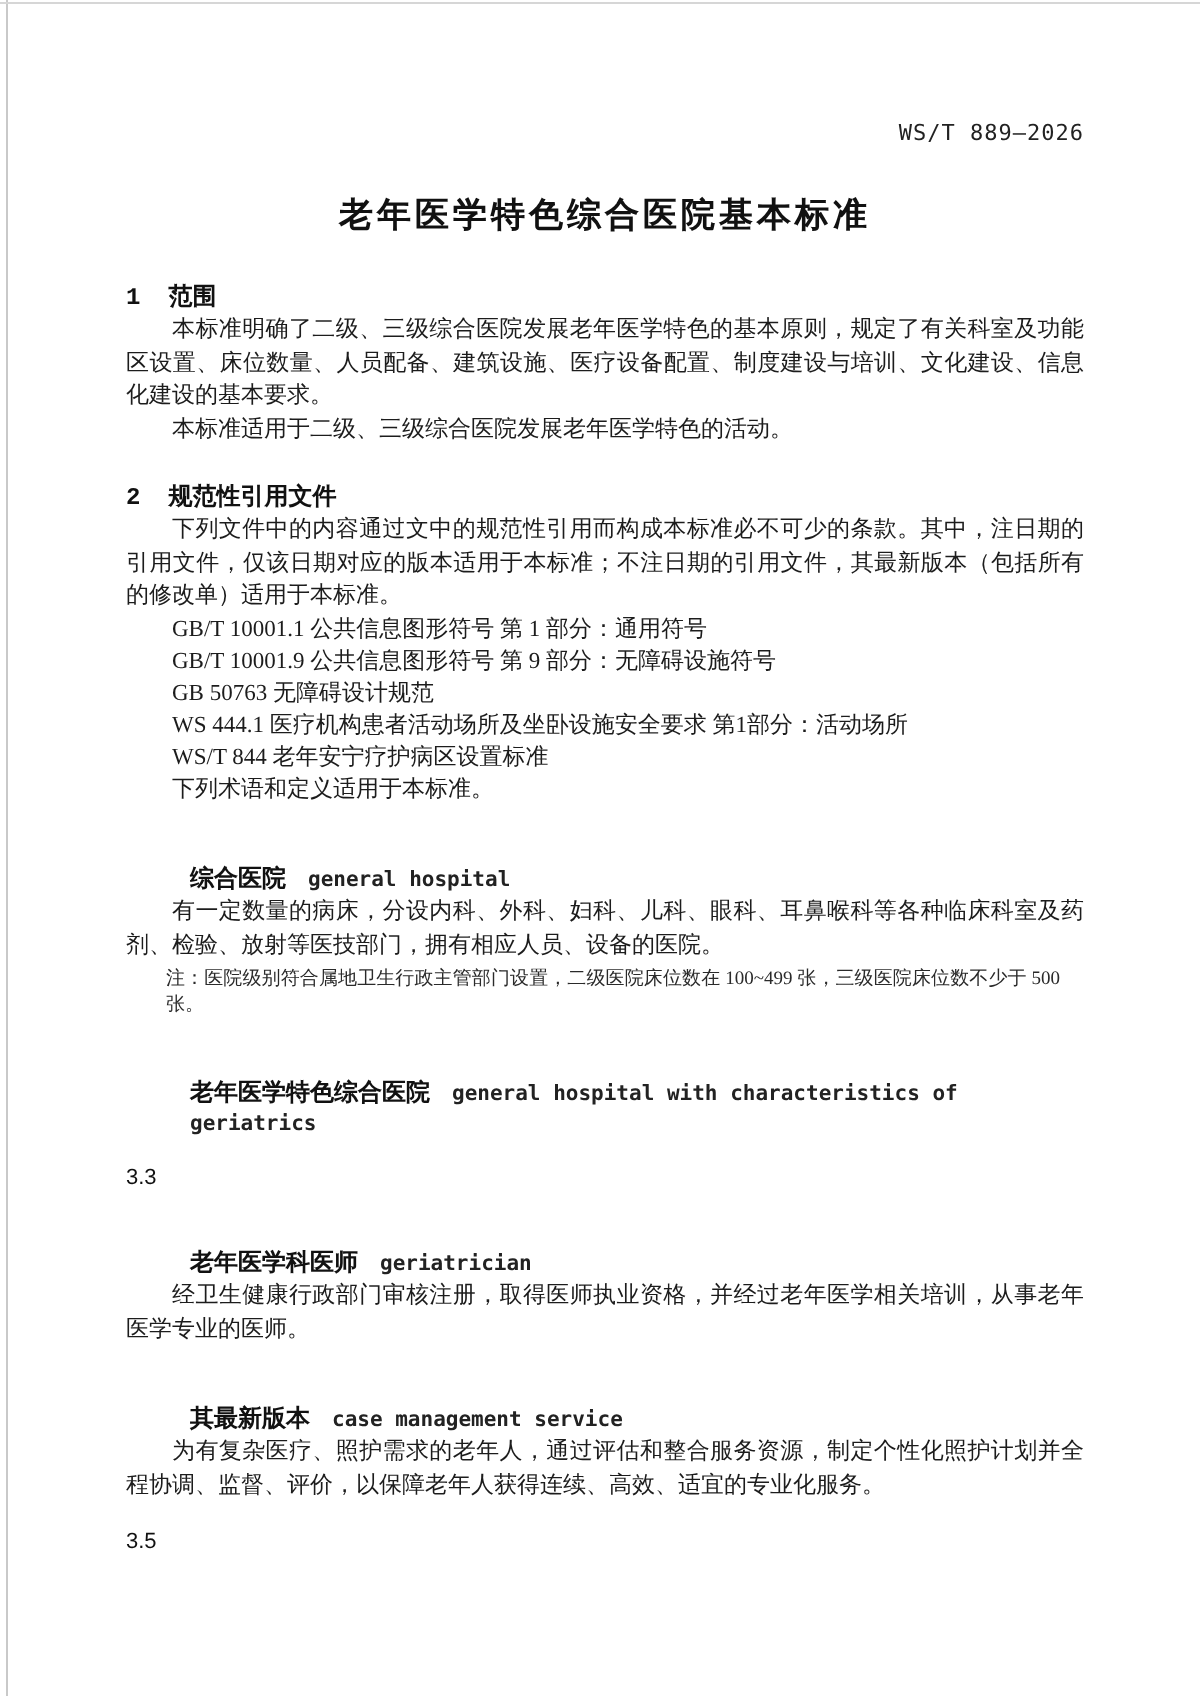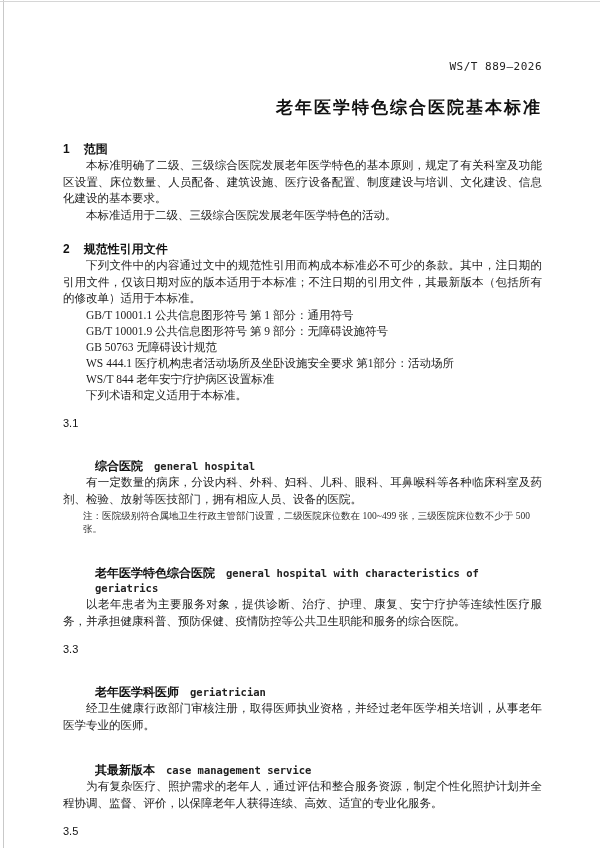--- a/index.html
+++ b/index.html
@@ -29,29 +29,29 @@
   .doc-code {
     padding-top: 60px;
     text-align: right;
     font-family: "DejaVu Sans Mono", "Liberation Mono", monospace;
     font-size: 11px;
     letter-spacing: 0.5px;
     color: #222;
   }
   .doc-title {
     margin: 23px 0 0 0;
-    text-align: right;
+    text-align: center;
     font-family: "Liberation Sans", "DejaVu Sans", sans-serif;
     font-weight: 700;
     font-size: 17px;
     letter-spacing: 2px;
     color: #111;
   }
   .sec-h {
-    font-family: Liberation Sans, sans-serif;
+    font-family: Liberation Mono, monospace;
     font-weight: 700;
     font-size: 12px;
     line-height: 15px;
     color: #111;
   }
   .sec-num { margin-right: 14px; }
   .mt-s1 { margin-top: 23px; }
   .mt-s2 { margin-top: 19px; }
   .mt-s3 { margin-top: 17px; }
   p.body {
@@ -123,31 +123,29 @@
   <div>
     <div class="ref-line">GB/T 10001.1 公共信息图形符号 第 1 部分：通用符号</div>
     <div class="ref-line">GB/T 10001.9 公共信息图形符号 第 9 部分：无障碍设施符号</div>
     <div class="ref-line">GB 50763 无障碍设计规范</div>
     <div class="ref-line">WS 444.1 医疗机构患者活动场所及坐卧设施安全要求 第1部分：活动场所</div>
     <div class="ref-line">WS/T 844 老年安宁疗护病区设置标准</div>
   </div>
 
   <p class="body indent after-h">下列术语和定义适用于本标准。</p>
 
-  <div class="term-num">3.1</div>
   <div class="term-line">
     <span class="term-zh">综合医院</span><span class="term-en">general hospital</span>
   </div>
   <p class="body indent def">有一定数量的病床，分设内科、外科、妇科、儿科、眼科、耳鼻喉科等各种临床科室及药剂、检验、放射等医技部门，拥有相应人员、设备的医院。</p>
   <p class="note">注：医院级别符合属地卫生行政主管部门设置，二级医院床位数在 100~499 张，三级医院床位数不少于 500 张。</p>
 
   <div class="term-line">
     <span class="term-zh">老年医学特色综合医院</span><span class="term-en">general hospital with characteristics of geriatrics</span>
   </div>
-  <p class="body indent def">以老年患者为主要服务对象，提供诊断、治疗、护理、康复、安宁疗护等连续性医疗服务，并承担健康科普、预防保健、疫情防控等公共卫生职能和服务的综合医院。</p>
 
   <div class="term-num">3.3</div>
   <div class="term-line">
     <span class="term-zh">老年医学科医师</span><span class="term-en">geriatrician</span>
   </div>
   <p class="body indent def">经卫生健康行政部门审核注册，取得医师执业资格，并经过老年医学相关培训，从事老年医学专业的医师。</p>
 
   <div class="term-line">
     <span class="term-zh">其最新版本</span><span class="term-en">case management service</span>
   </div>

